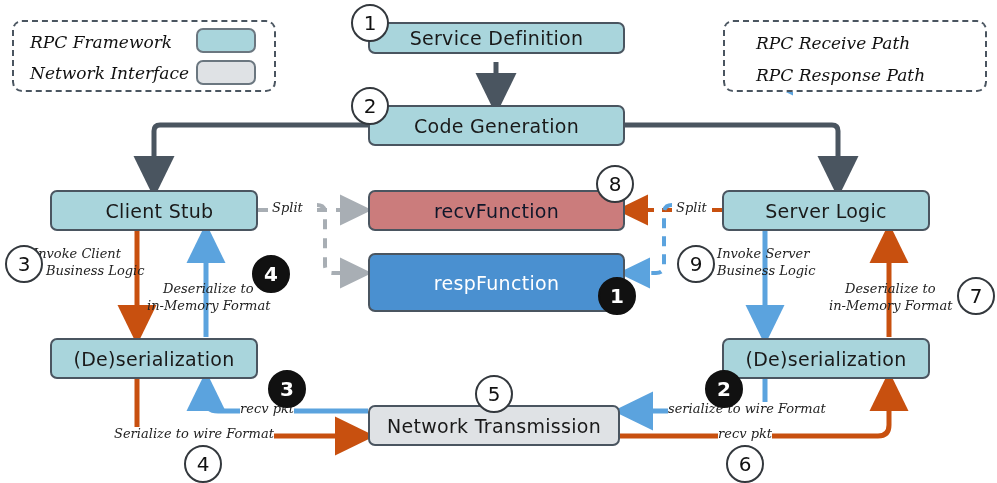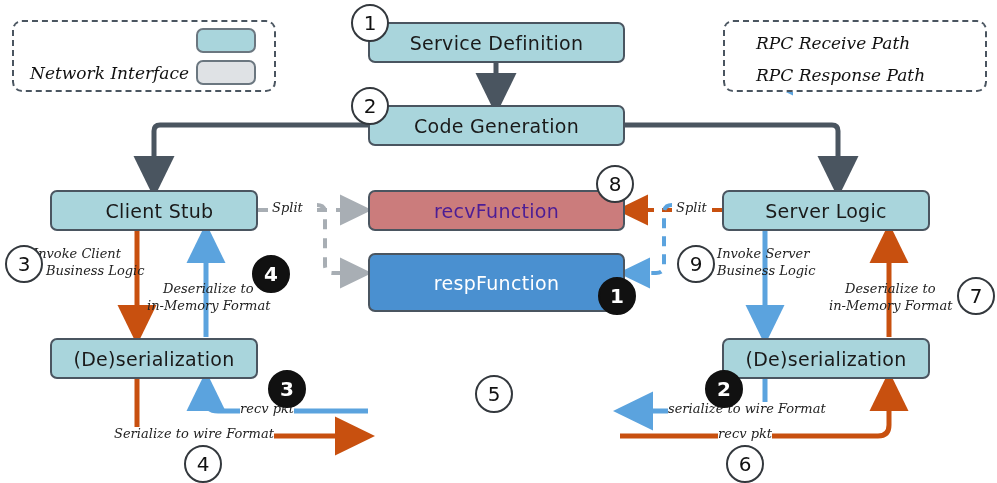--- a/index.html
+++ b/index.html
@@ -5,21 +5,21 @@
   html,body{margin:0;padding:0;background:#ffffff;}
   body{width:997px;height:483px;font-family:"Liberation Sans",sans-serif;overflow:hidden;}
   #stage{position:relative;width:997px;height:483px;}
   svg.layer{position:absolute;left:0;top:0;width:997px;height:483px;}
 
   .node{position:absolute;box-sizing:border-box;border:2.5px solid #4a5560;border-radius:7px;
         display:flex;align-items:center;justify-content:center;text-align:center;
         font-family:"DejaVu Sans",sans-serif;font-size:19px;color:#1a1a1a;letter-spacing:.3px;}
   .teal{background:#a9d5dc;}
   .grey{background:#dfe2e5;}
-  .red{background:#cb7c7c;color:#4c1d95;}
+  .red{background:#cb7c7c;color:#0f172a;}
   .blue{background:#4a90d0;color:#ffffff;}
 
   .legend{position:absolute;box-sizing:border-box;border:2.5px dashed #4a5560;border-radius:10px;background:#fff;}
   .lg-txt{position:absolute;font-family:"DejaVu Serif",serif;font-style:italic;font-size:17px;color:#111;white-space:nowrap;}
   .lg-sw{position:absolute;box-sizing:border-box;border:2px solid #6b7780;border-radius:7px;}
 
   .edgelabel{position:absolute;font-family:"DejaVu Serif",serif;font-style:italic;font-size:13px;
              color:#222;white-space:nowrap;line-height:1.04;background:#fff;}
   .edgelabel.nb{background:transparent;}
 
@@ -82,38 +82,40 @@
       <path d="M765,379 L765,411 L628,411" stroke="#5ba3de" stroke-width="5" marker-end="url(#ah-blue)"></path>
 
       <path d="M620,436 L878,436 Q889,436 889,425 L889,386" stroke="#c8500f" stroke-width="5" marker-end="url(#ah-orange)"></path>
 
       <path d="M864,44 L768,44" stroke="#c8500f" stroke-width="5" marker-end="url(#ah-orange)"></path>
       <path d="M864,76 L768,76" stroke="#5ba3de" stroke-width="5" marker-end="url(#ah-blue)"></path>
     </g>
   </svg>
 
   <div class="legend" style="left:12px;top:20px;width:264px;height:72px;"></div>
+  <div class="lg-txt" style="left:30px;top:32px;">RPC Framework</div>
   <div class="lg-sw teal" style="left:196px;top:28px;width:60px;height:25px;"></div>
   <div class="lg-txt" style="left:30px;top:63px;">Network Interface</div>
   <div class="lg-sw grey" style="left:196px;top:60px;width:60px;height:25px;"></div>
 
   <div class="legend" style="left:723px;top:20px;width:264px;height:72px;"></div>
   <div class="lg-txt" style="left:756px;top:33px;">RPC Receive Path</div>
   <div class="lg-txt" style="left:756px;top:65px;">RPC Response Path</div>
 
-  <div class="node teal" style="left:368px;top:22px;width:257px;height:41px;">Service Definition</div>
+  <div class="node teal" style="left:368px;top:22px;width:257px;height:32px;">Service Definition</div>
   <div class="node teal" style="left:368px;top:105px;width:257px;height:41px;">Code Generation</div>
 
   <div class="node teal" style="left:50px;top:190px;width:208px;height:41px;padding-left:11px;">Client Stub</div>
   <div class="node red" style="left:368px;top:190px;width:257px;height:41px;">recvFunction</div>
   <div class="node blue" style="left:368px;top:253px;width:257px;height:59px;">respFunction</div>
   <div class="node teal" style="left:722px;top:190px;width:208px;height:41px;">Server Logic</div>
 
   <div class="node teal" style="left:50px;top:338px;width:208px;height:41px;">(De)serialization</div>
   <div class="node teal" style="left:722px;top:338px;width:208px;height:41px;">(De)serialization</div>
+  <div class="node grey" style="left:368px;top:405px;width:252px;height:41px;">Network Transmission</div>
 
   <div class="edgelabel" style="left:272px;top:201px;">Split</div>
   <div class="edgelabel" style="left:676px;top:201px;">Split</div>
 
   <div class="edgelabel nb" style="left:33px;top:247px;">Invoke Client</div>
   <div class="edgelabel nb" style="left:46px;top:264px;">Business Logic</div>
 
   <div class="edgelabel nb" style="left:163px;top:282px;">Deserialize to</div>
   <div class="edgelabel nb" style="left:147px;top:299px;">in-Memory Format</div>
 

